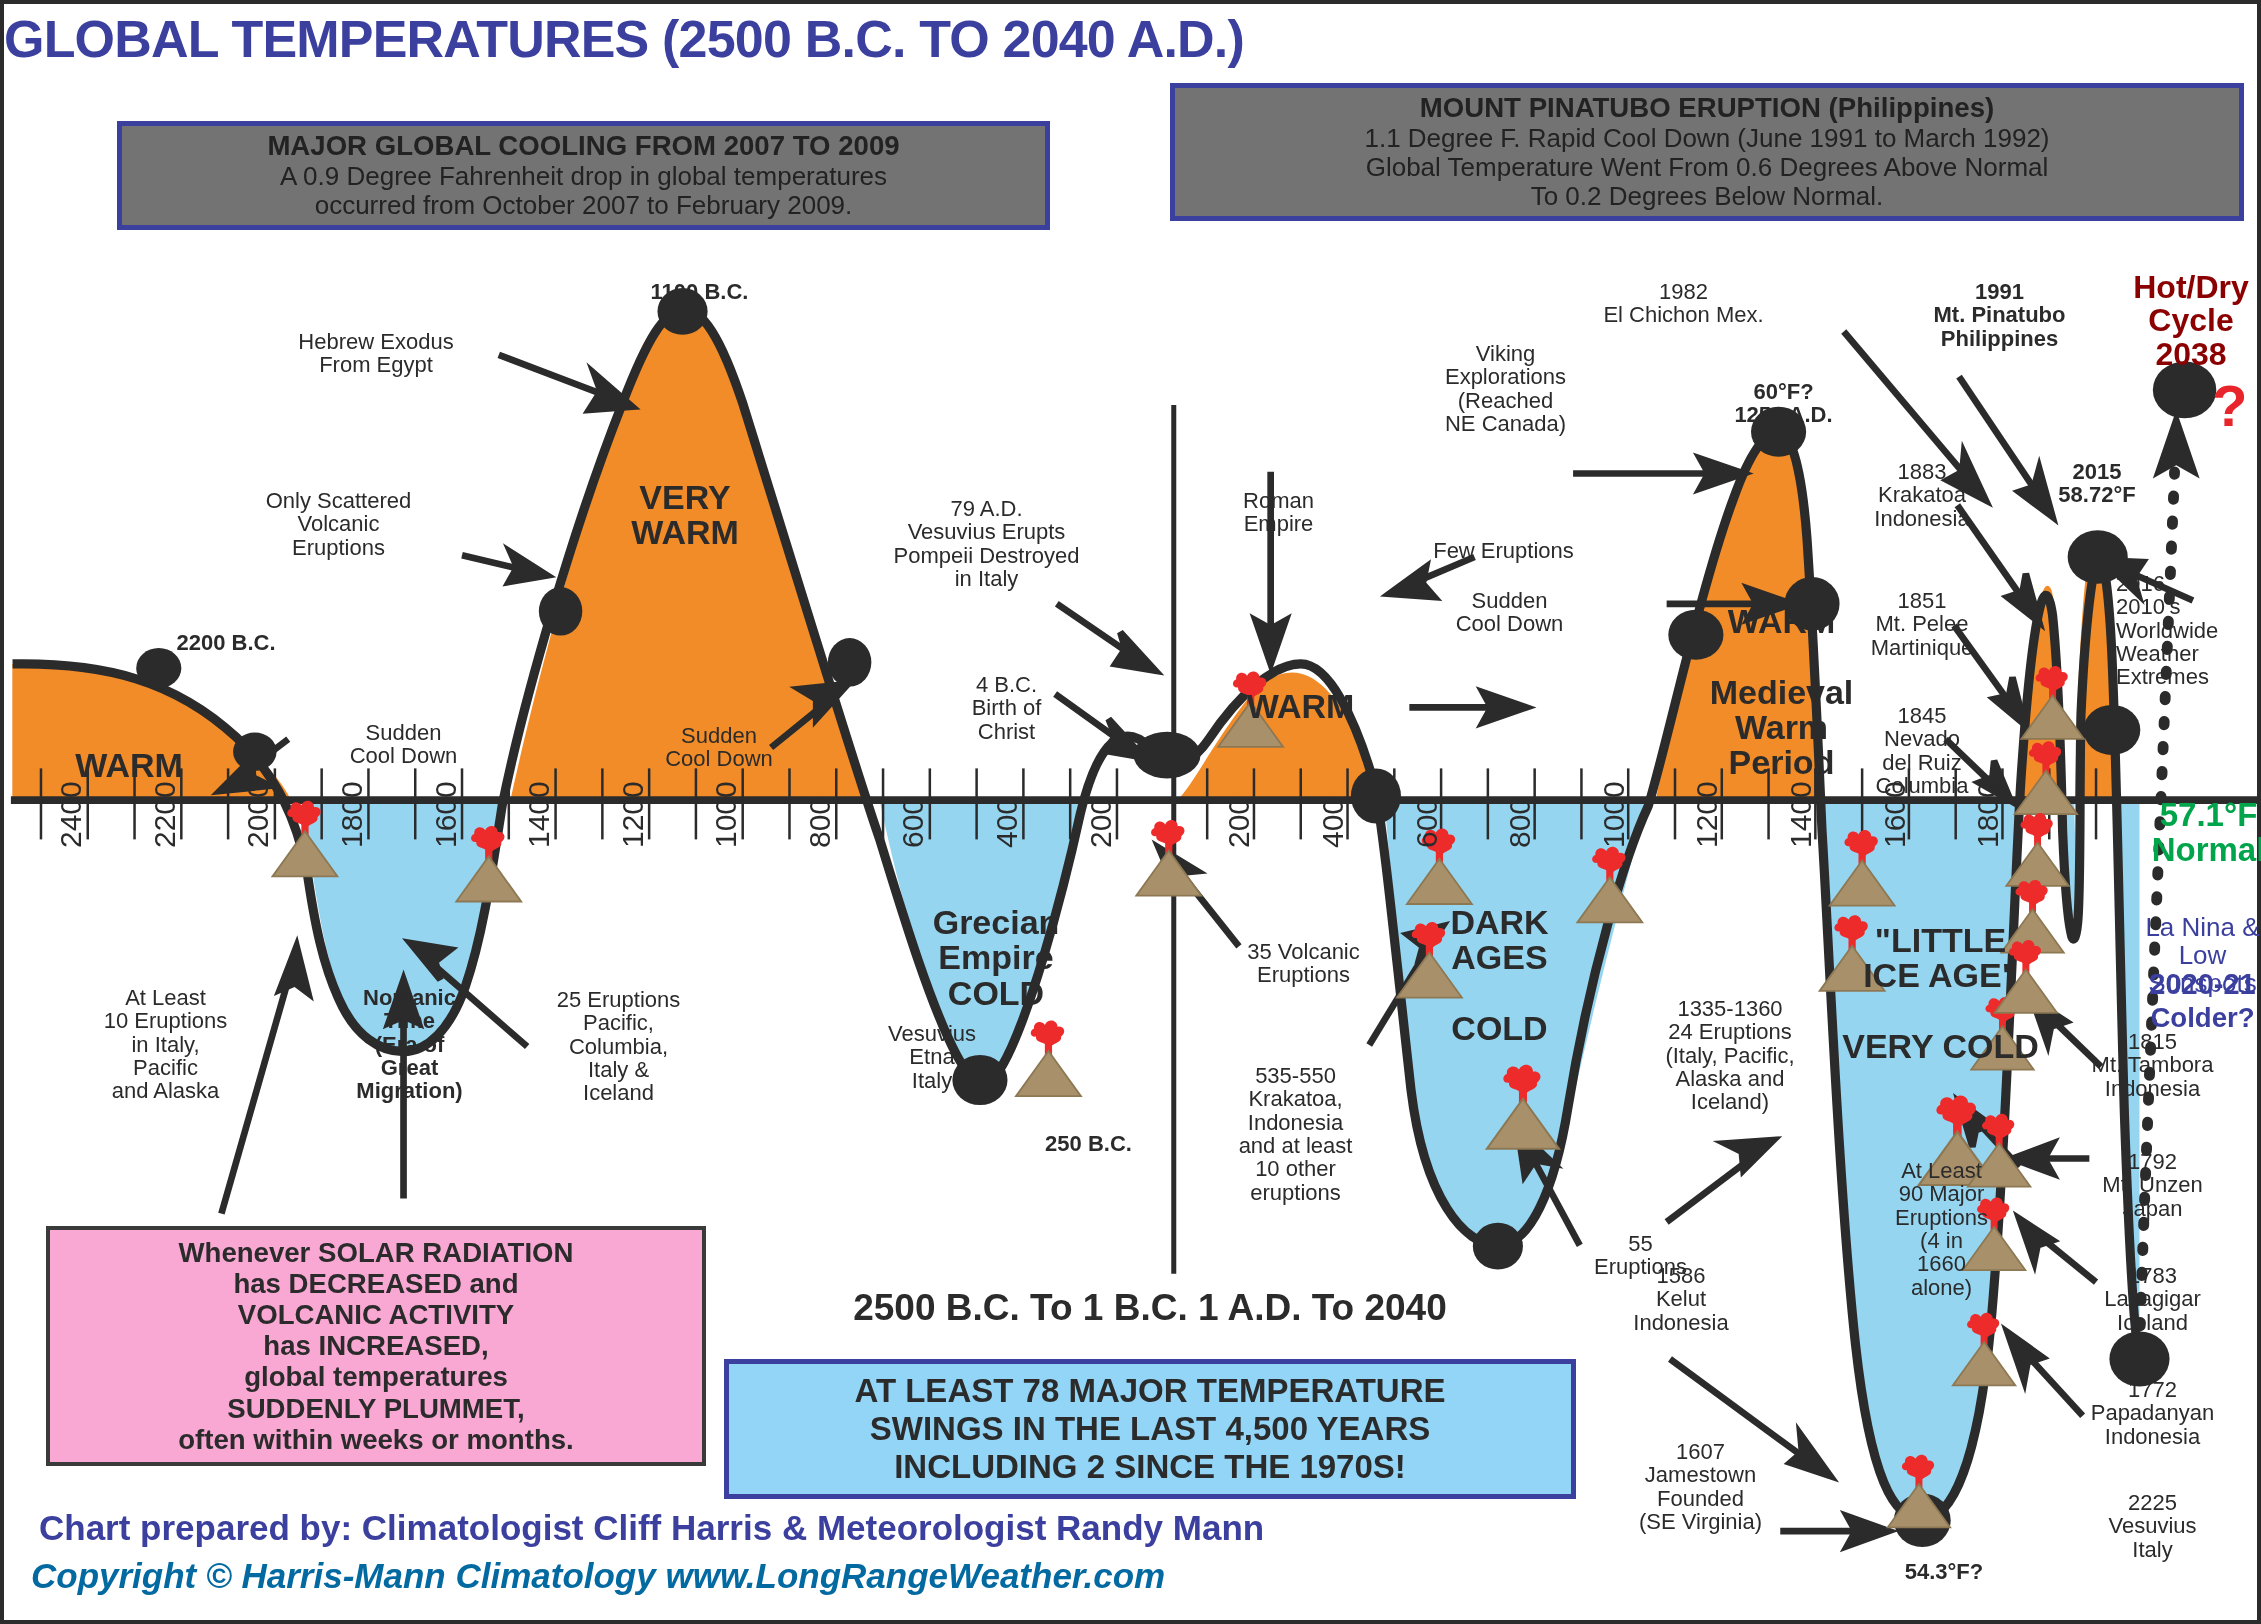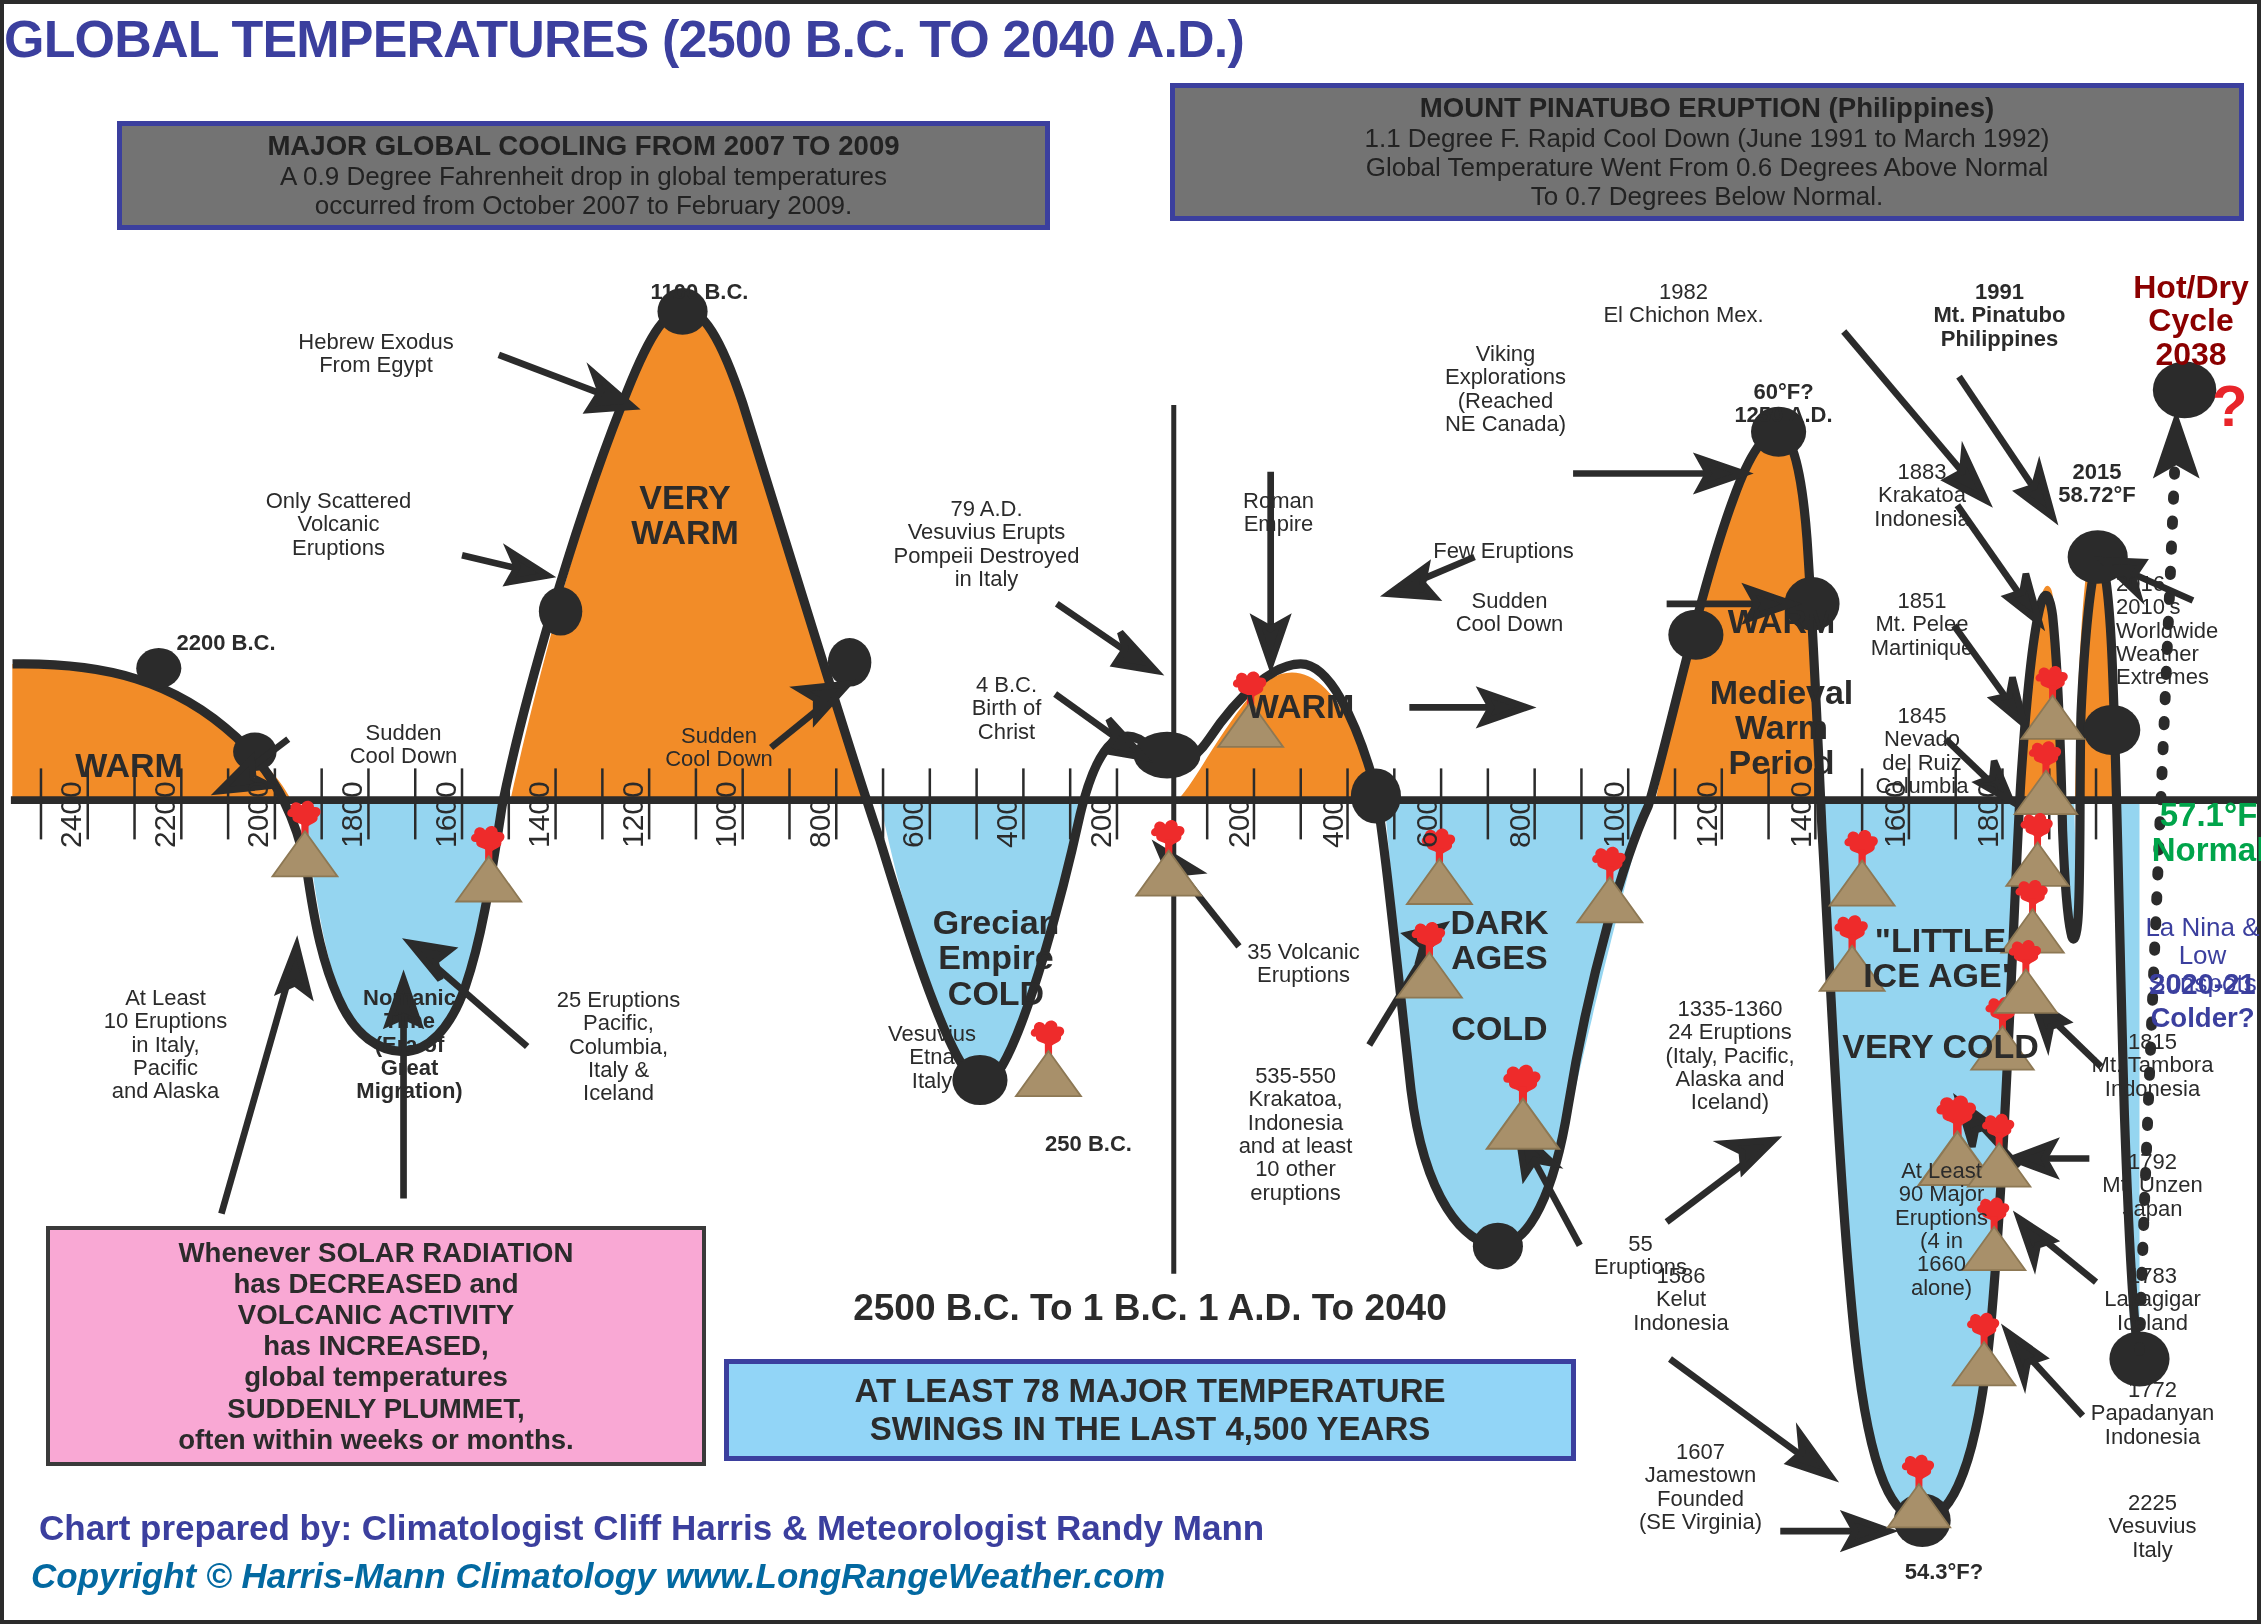--- a/index.html
+++ b/index.html
@@ -101,21 +101,21 @@
   <div class="abs infobox" id="box-cooling">
     <span class="ib-head">MAJOR GLOBAL COOLING FROM 2007 TO 2009</span>
     <span class="ib-line">A 0.9 Degree Fahrenheit drop in global temperatures</span>
     <span class="ib-line">occurred from October 2007 to February 2009.</span>
   </div>
 
   <div class="abs infobox" id="box-pinatubo">
     <span class="ib-head">MOUNT PINATUBO ERUPTION (Philippines)</span>
     <span class="ib-line">1.1 Degree F. Rapid Cool Down (June 1991 to March 1992)</span>
     <span class="ib-line">Global Temperature Went From 0.6 Degrees Above Normal</span>
-    <span class="ib-line">To 0.7 Degrees Below Normal.</span>
+    <span class="ib-line">To 0.2 Degrees Below Normal.</span>
   </div>
 
   <svg class="abs" id="chart-svg" width="2261" height="1624" viewBox="0 0 2706 1944">
     <defs>
       <clipPath id="clipWarm">
           <rect x="0" y="0" width="2706" height="953"></rect>
         </clipPath>
       <clipPath id="clipCold">
           <rect x="0" y="953" width="2706" height="991"></rect>
         </clipPath>
@@ -615,19 +615,20 @@
     <span>global temperatures</span>
     <span>SUDDENLY PLUMMET,</span>
     <span>often within weeks or months.</span>
   </div>
 
   <div class="abs" id="era-labels">2500 B.C. To 1 B.C.  1 A.D. To 2040</div>
 
   <div class="abs" id="box-swings">
     <span>AT LEAST 78 MAJOR TEMPERATURE</span>
     <span>SWINGS IN THE LAST 4,500 YEARS</span>
+    <span>INCLUDING 2 SINCE THE 1970S!</span>
   </div>
 
   <div class="abs" id="credit-line">Chart prepared by: Climatologist Cliff Harris &amp; Meteorologist Randy Mann</div>
   <div class="abs" id="copy-line">Copyright © Harris-Mann Climatology   www.LongRangeWeather.com</div>
 
 </div>
 
 
 </body></html>

